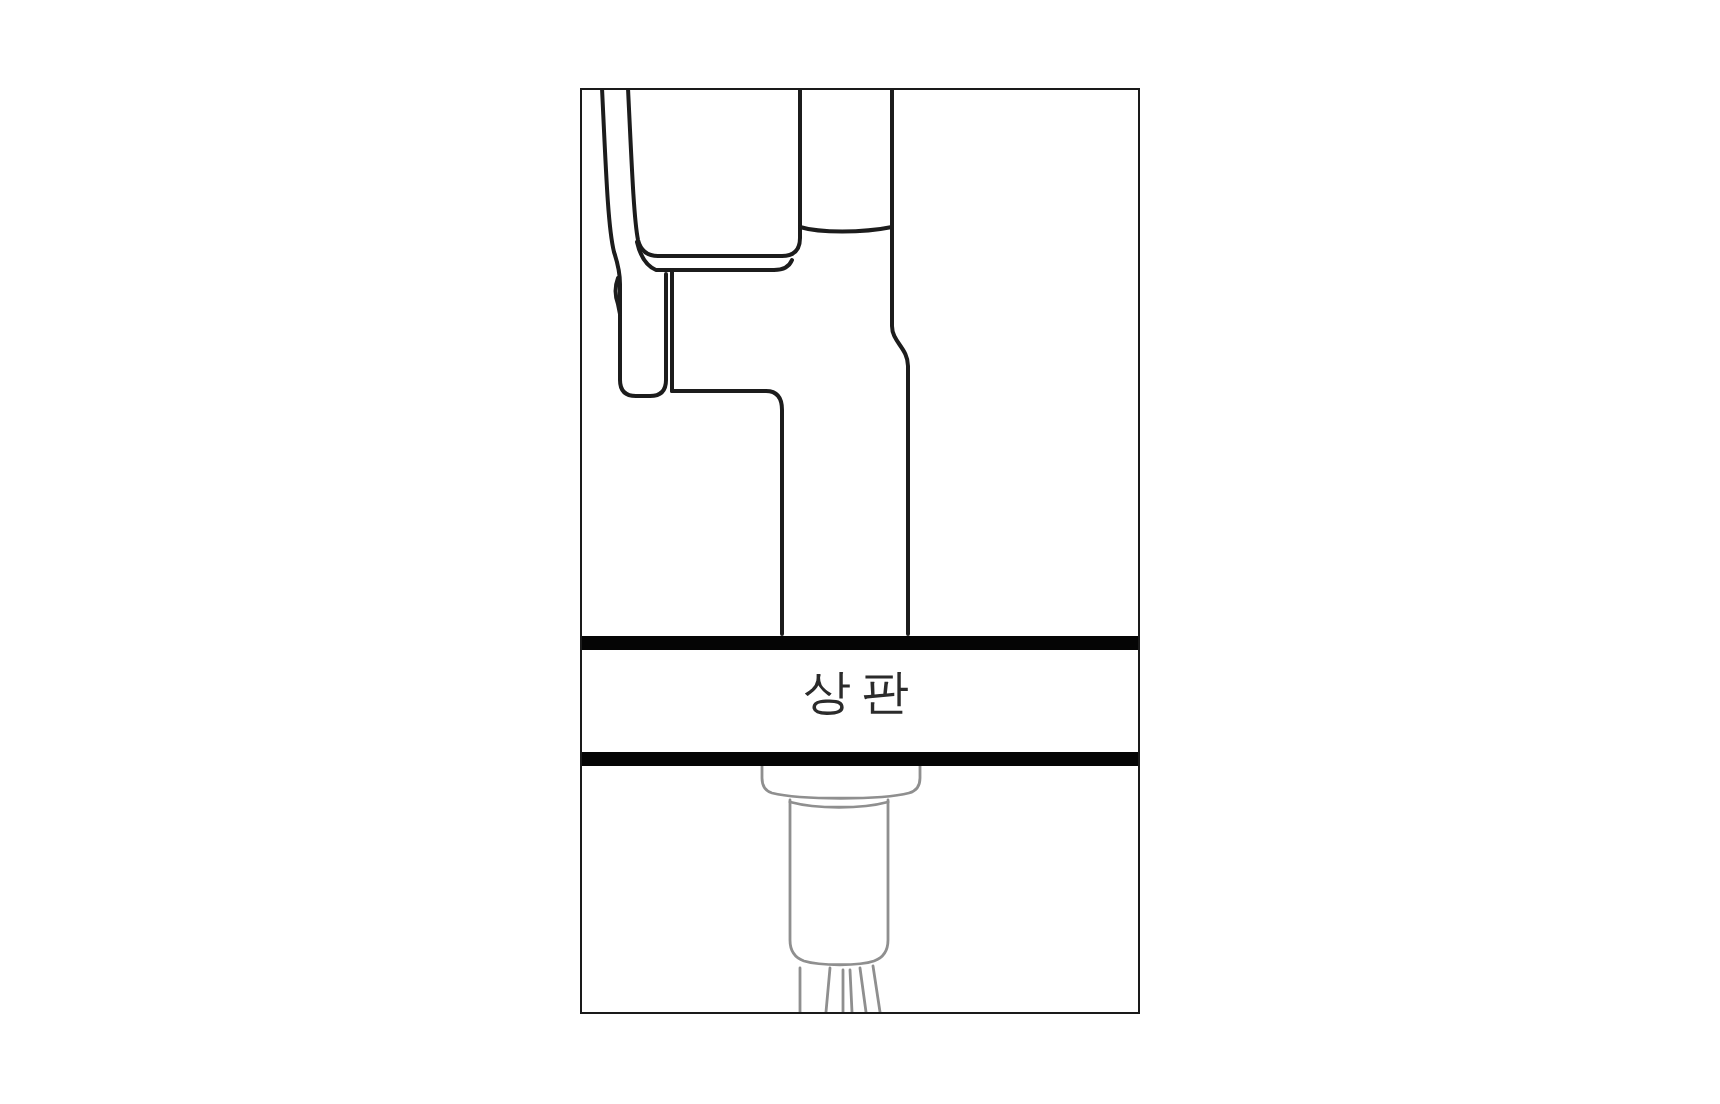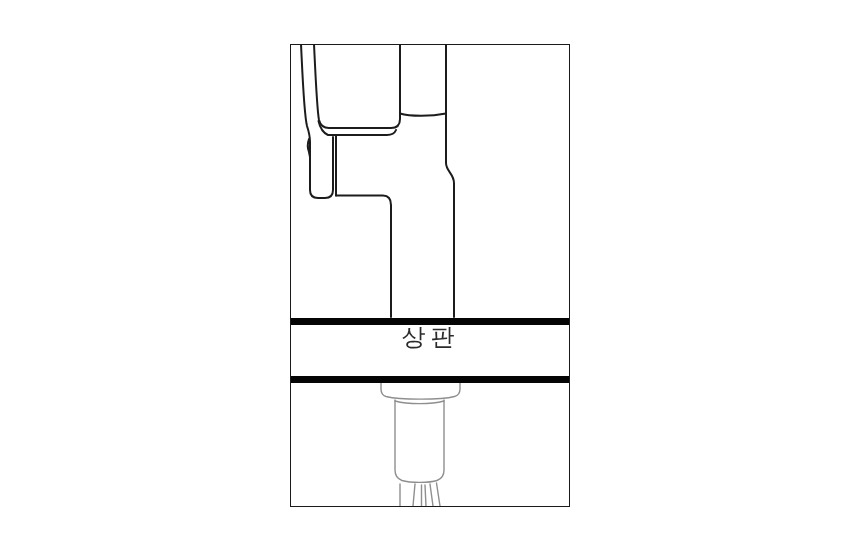--- a/index.html
+++ b/index.html
@@ -57,21 +57,21 @@
     height:7px;
     background:var(--slab);
   }
   .slab-top{top:273px;}
   .slab-bottom{top:331px;}
   .slab-label{
     position:absolute;
     left:0;right:4px;
     top:281px;height:50px;
     display:flex;
-    align-items:flex-start;
+    align-items:center;
     justify-content:center;
   }
   .slab-label span{
     transform:translateY(-5px);
     font-size:24px;
     font-weight:400;
     color:var(--label-color);
     letter-spacing:5px;
     text-indent:5px; 
     white-space:nowrap;

